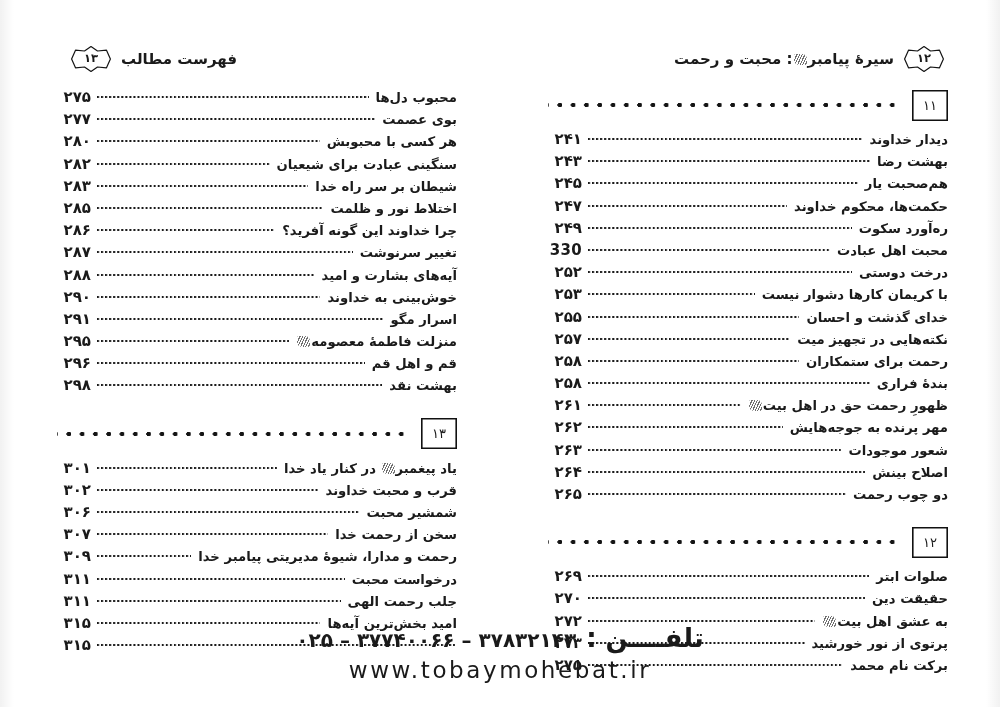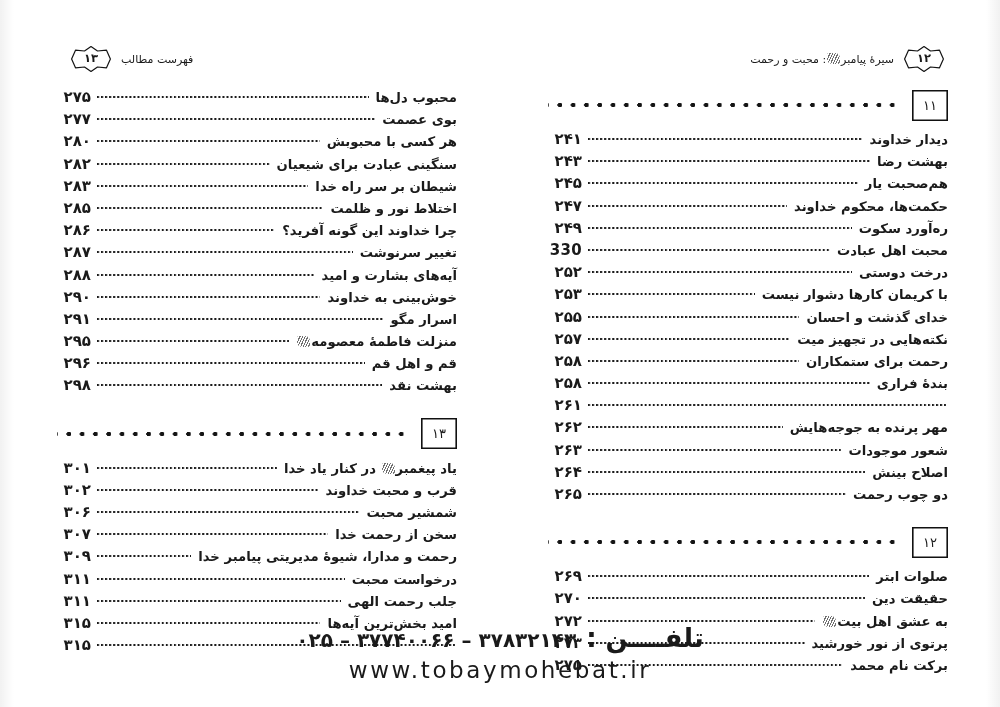--- a/index.html
+++ b/index.html
@@ -52,21 +52,21 @@
     white-space: nowrap;
   }
   .runhead-right {           
     right: 55px;
     flex-direction: row;
   }
   .runhead-left {            
     left: 70px;
     flex-direction: row-reverse;
   }
-  .runhead-title { font-size: 11px; font-weight: 400; }
+  .runhead-title { font-size: 15px; font-weight: 700; }
 
   
   .folio {
     position: relative;
     width: 42px;
     height: 28px;
     display: flex;
     align-items: center;
     justify-content: center;
     flex: none;
@@ -306,20 +306,21 @@
         <span class="entry-title">رحمت برای ستمکاران</span>
         <span class="entry-leader"></span>
         <span class="entry-page">۲۵۸</span>
       </div>
       <div class="entry">
         <span class="entry-title">بندهٔ فراری</span>
         <span class="entry-leader"></span>
         <span class="entry-page">۲۵۸</span>
       </div>
       <div class="entry">
+        <span class="entry-title">ظهورِ رحمت حق در اهل بیت<span class="salut"></span></span>
         <span class="entry-leader"></span>
         <span class="entry-page">۲۶۱</span>
       </div>
       <div class="entry">
         <span class="entry-title">مهر پرنده به جوجه‌هایش</span>
         <span class="entry-leader"></span>
         <span class="entry-page">۲۶۲</span>
       </div>
       <div class="entry">
         <span class="entry-title">شعور موجودات</span>

